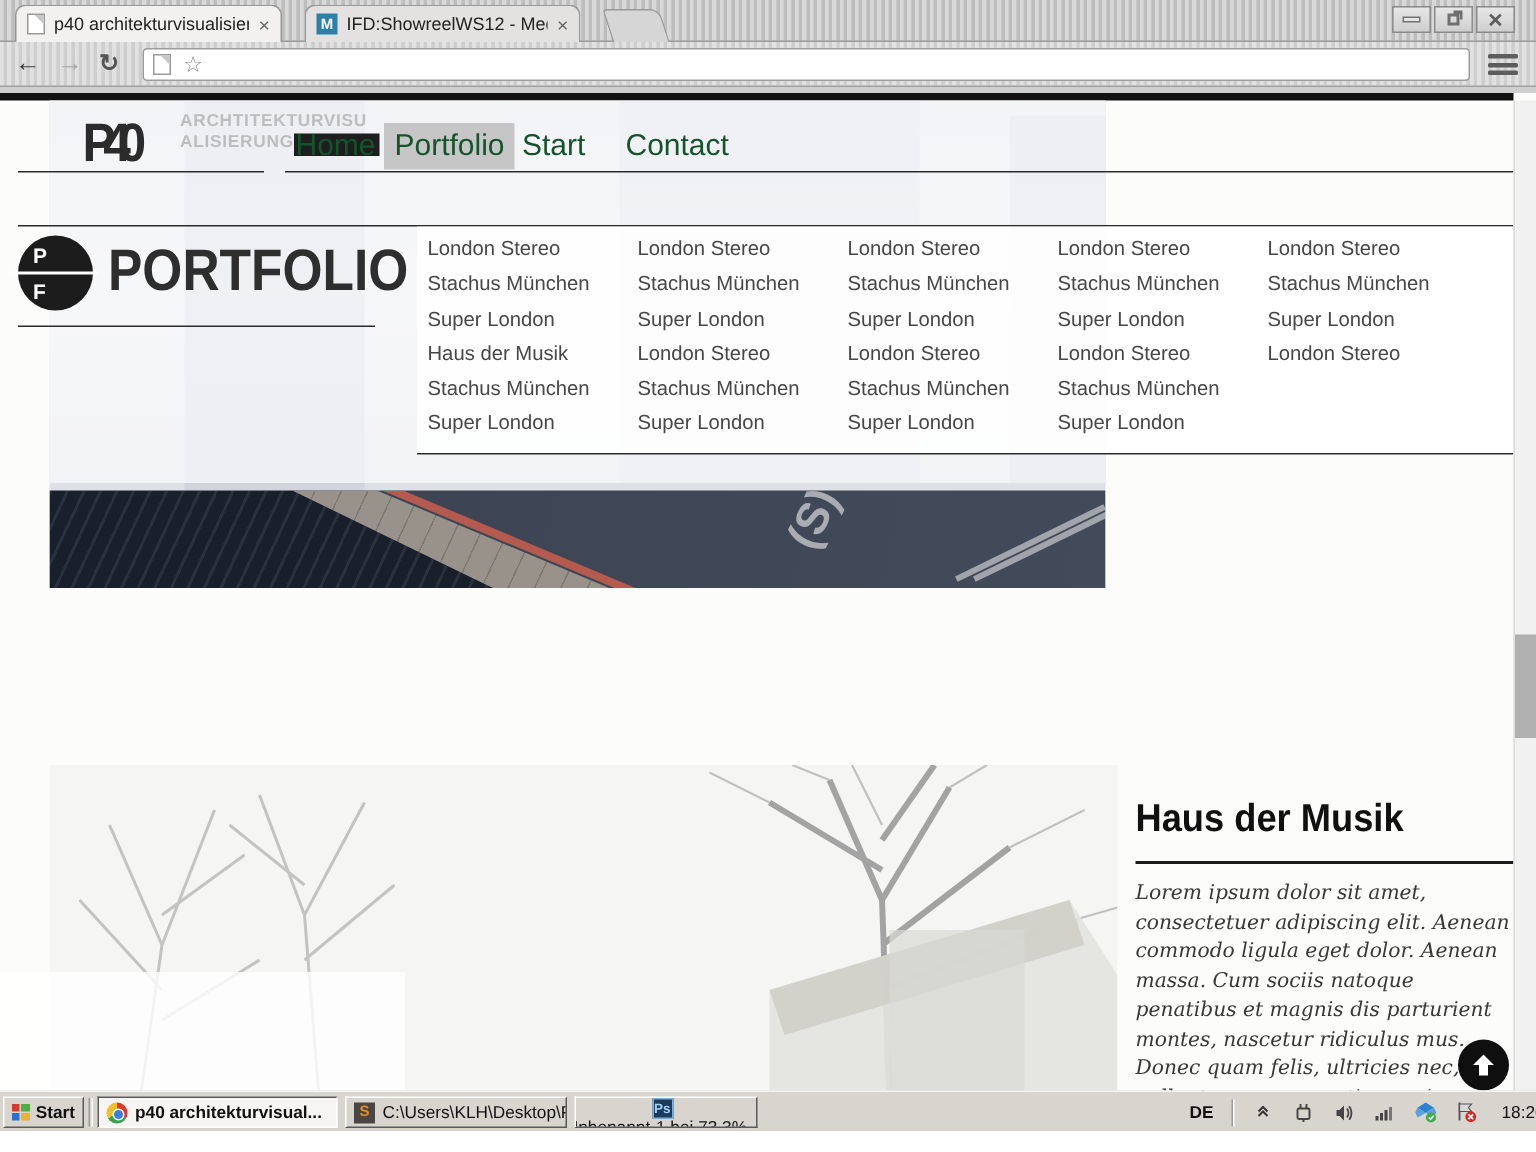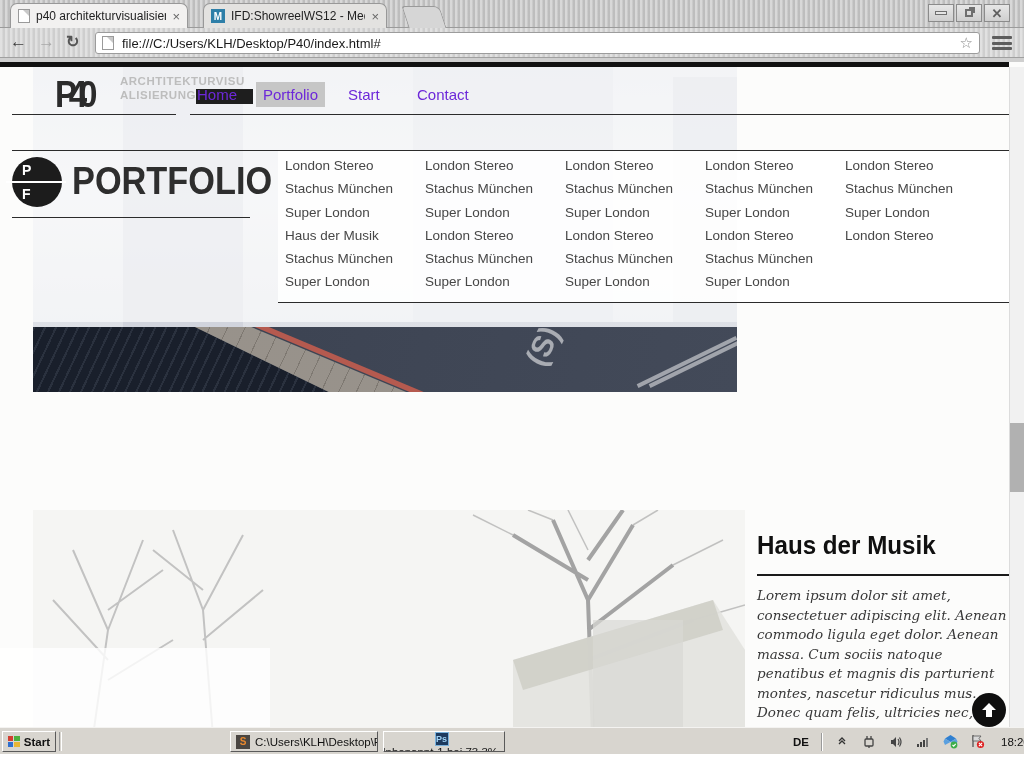--- a/index.html
+++ b/index.html
@@ -79,21 +79,21 @@
   .roadline { width:4px; height:110px; background:rgba(255,255,255,.5); transform:rotate(64deg); }
   #roadline-1 { left:652px; top:-20px; }
   #roadline-2 { left:664px; top:-20px; }
 
   
   #logo-mark { left:55px; top:12px; font-size:36px; font-weight:bold; color:#2b2b2b; letter-spacing:-9px; transform:scaleX(.92); transform-origin:left; }
   .logo-tag { left:120px; color:#bdbdbd; font-size:11.5px; font-weight:bold; letter-spacing:.5px; white-space:nowrap; }
   #logo-tag1 { top:13px; }
   #logo-tag2 { top:27px; }
   #logo-block { left:196px; top:27px; width:57px; height:15px; background:#1e1e1e; }
-  .navitem { top:20px; font-size:15px; color:#6d28d9; padding:4px 7px; }
+  .navitem { top:20px; font-size:20px; color:#14532d; padding:4px 7px; }
   .navitem.active { background:#c6c6c6; }
   #nav-home { left:190px; } #nav-portfolio { left:256px; } #nav-about { left:341px; } #nav-contact { left:410px; }
   .rule { background:#2b2b2b; height:1px; }
   #rule-logo { left:12px; top:52px; width:164px; }
   #rule-nav { left:190px; top:52px; width:819px; }
   #rule-menu-top { left:12px; top:88px; width:997px; }
   #rule-heading-bottom { left:12px; top:155px; width:238px; }
   #rule-menu-bottom { left:278px; top:240px; width:731px; }
 
   
@@ -179,21 +179,20 @@
       <span class="x">✕</span>
     </div>
 </div>
 
 <div id="toolbar" class="abs"></div>
 <span id="btn-back" class="navbtn abs">←</span>
 <span id="btn-forward" class="navbtn abs">→</span>
 <span id="btn-reload" class="navbtn abs">↻</span>
 <div id="urlbar" class="abs">
   <span class="favicon-page" style="margin-right:8px;"></span>
-  <span class="txt">file:///C:/Users/KLH/Desktop/P40/index.html#</span>
   <span id="star">☆</span>
 </div>
 <div id="menu-btn" class="abs">
     <i></i>
     <i></i>
     <i></i>
   </div>
 <div id="chrome-edge" class="abs"></div>
 
 <div id="page" class="abs">
@@ -318,20 +317,24 @@
   <div id="start-btn" class="tbtn abs">
     <span class="startflag">
         <i class="sf-r"></i>
         <i class="sf-g"></i>
         <i class="sf-b"></i>
         <i style="background:#e8b533"></i>
       </span>
     <span>Start</span>
   </div>
   <div id="task-divider" class="abs"></div>
+  <div id="task1" class="tbtn pressed abs">
+    <span class="chrome-ball"></span>
+    <span>p40 architekturvisual...</span>
+  </div>
   <div id="task2" class="tbtn abs">
     <span class="icon-s">S</span>
     <span>C:\Users\KLH\Desktop\P...</span>
   </div>
   <div id="task3" class="tbtn abs">
     <span class="icon-ps">Ps</span>
     <span>Unbenannt-1 bei 73,3% ...</span>
   </div>
   <div id="tray" class="abs">
     <span id="tray-lang">DE</span>

